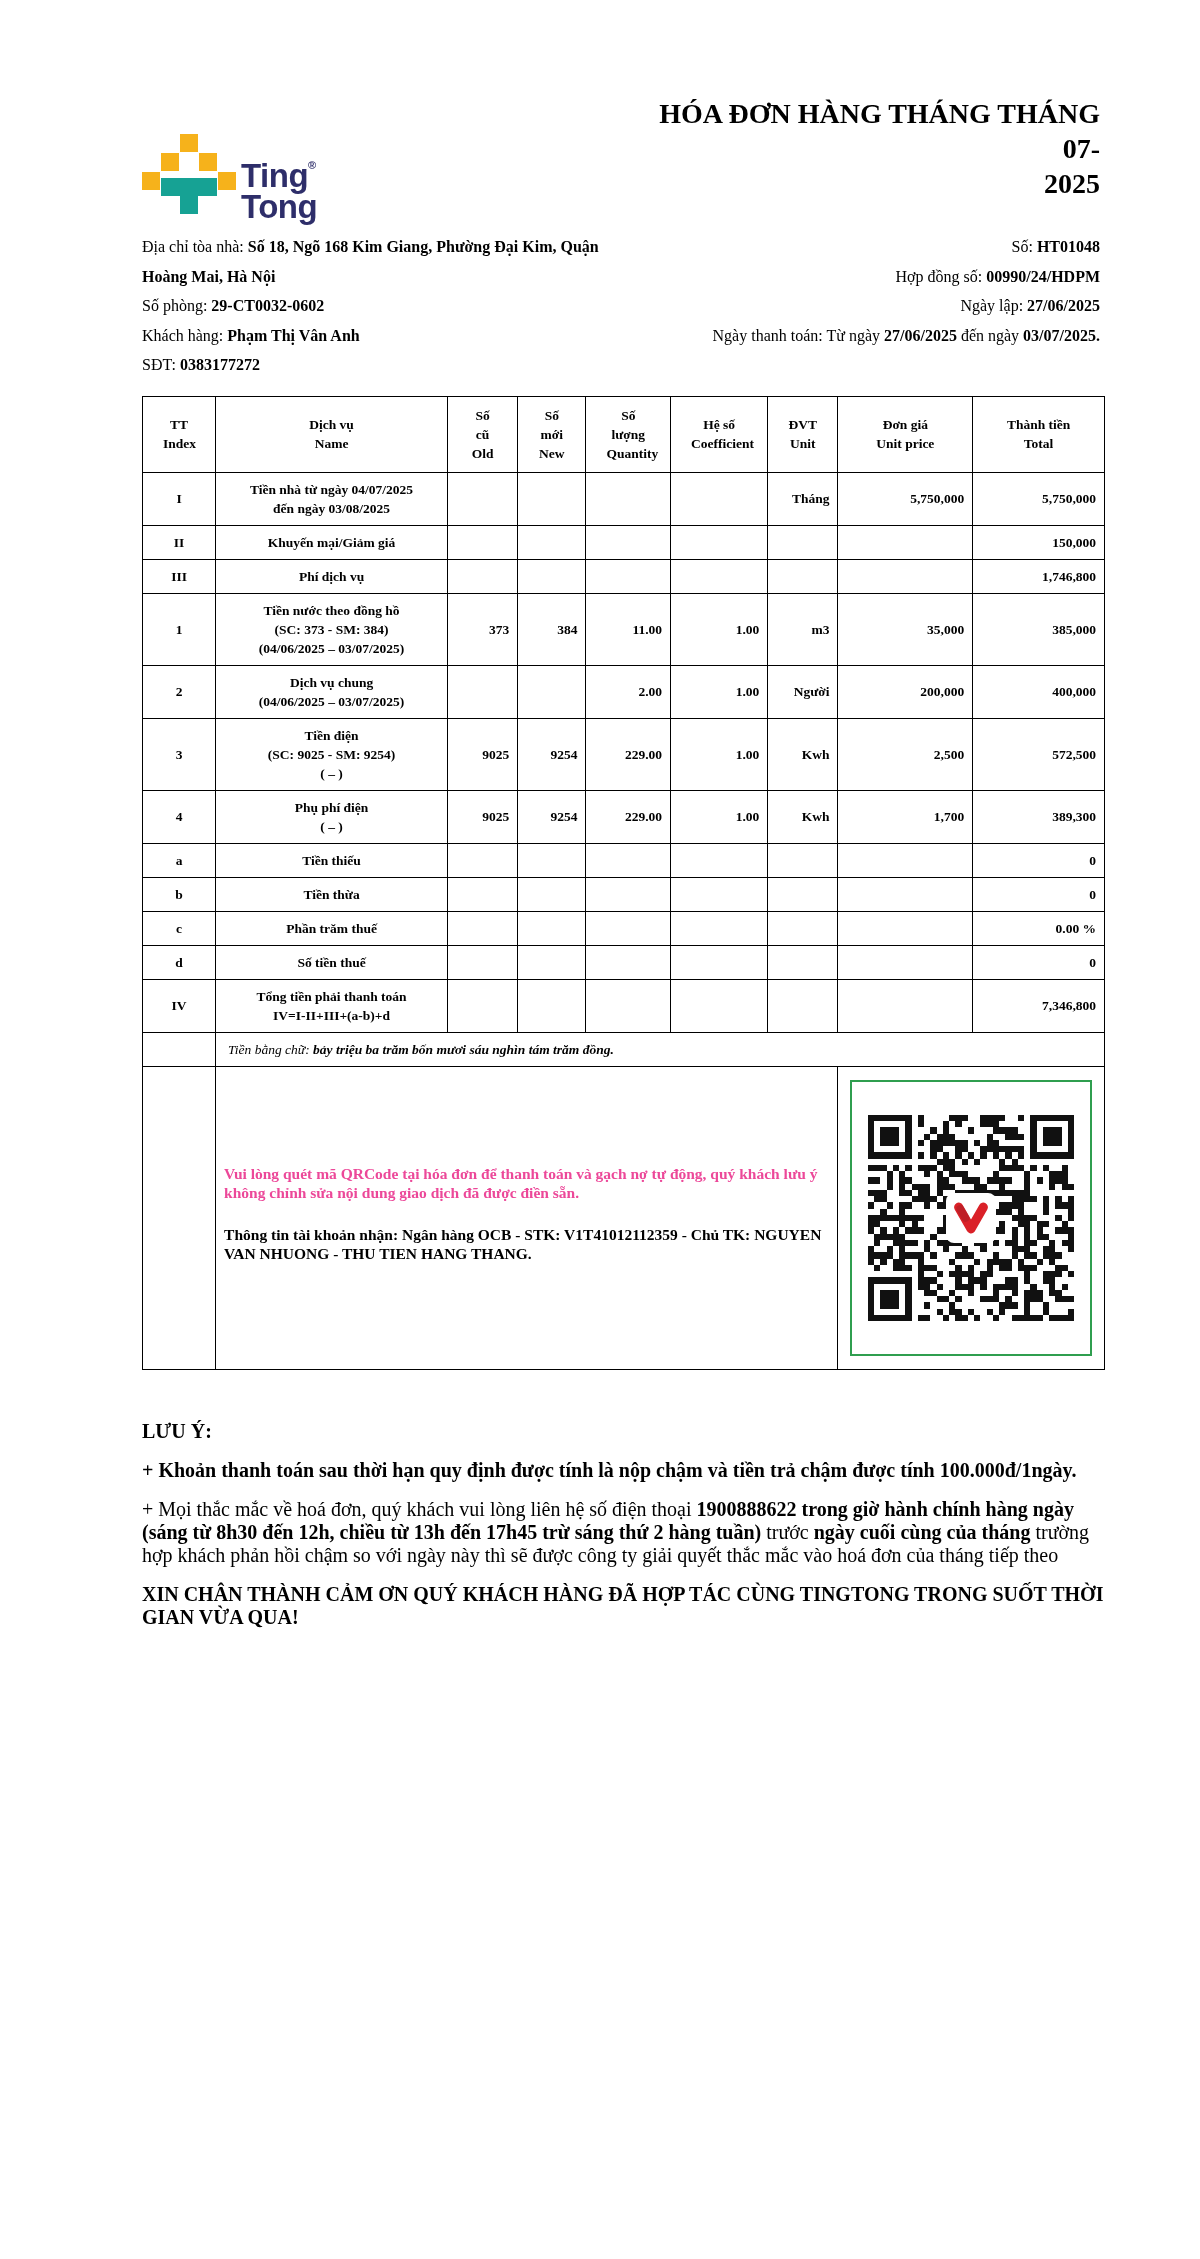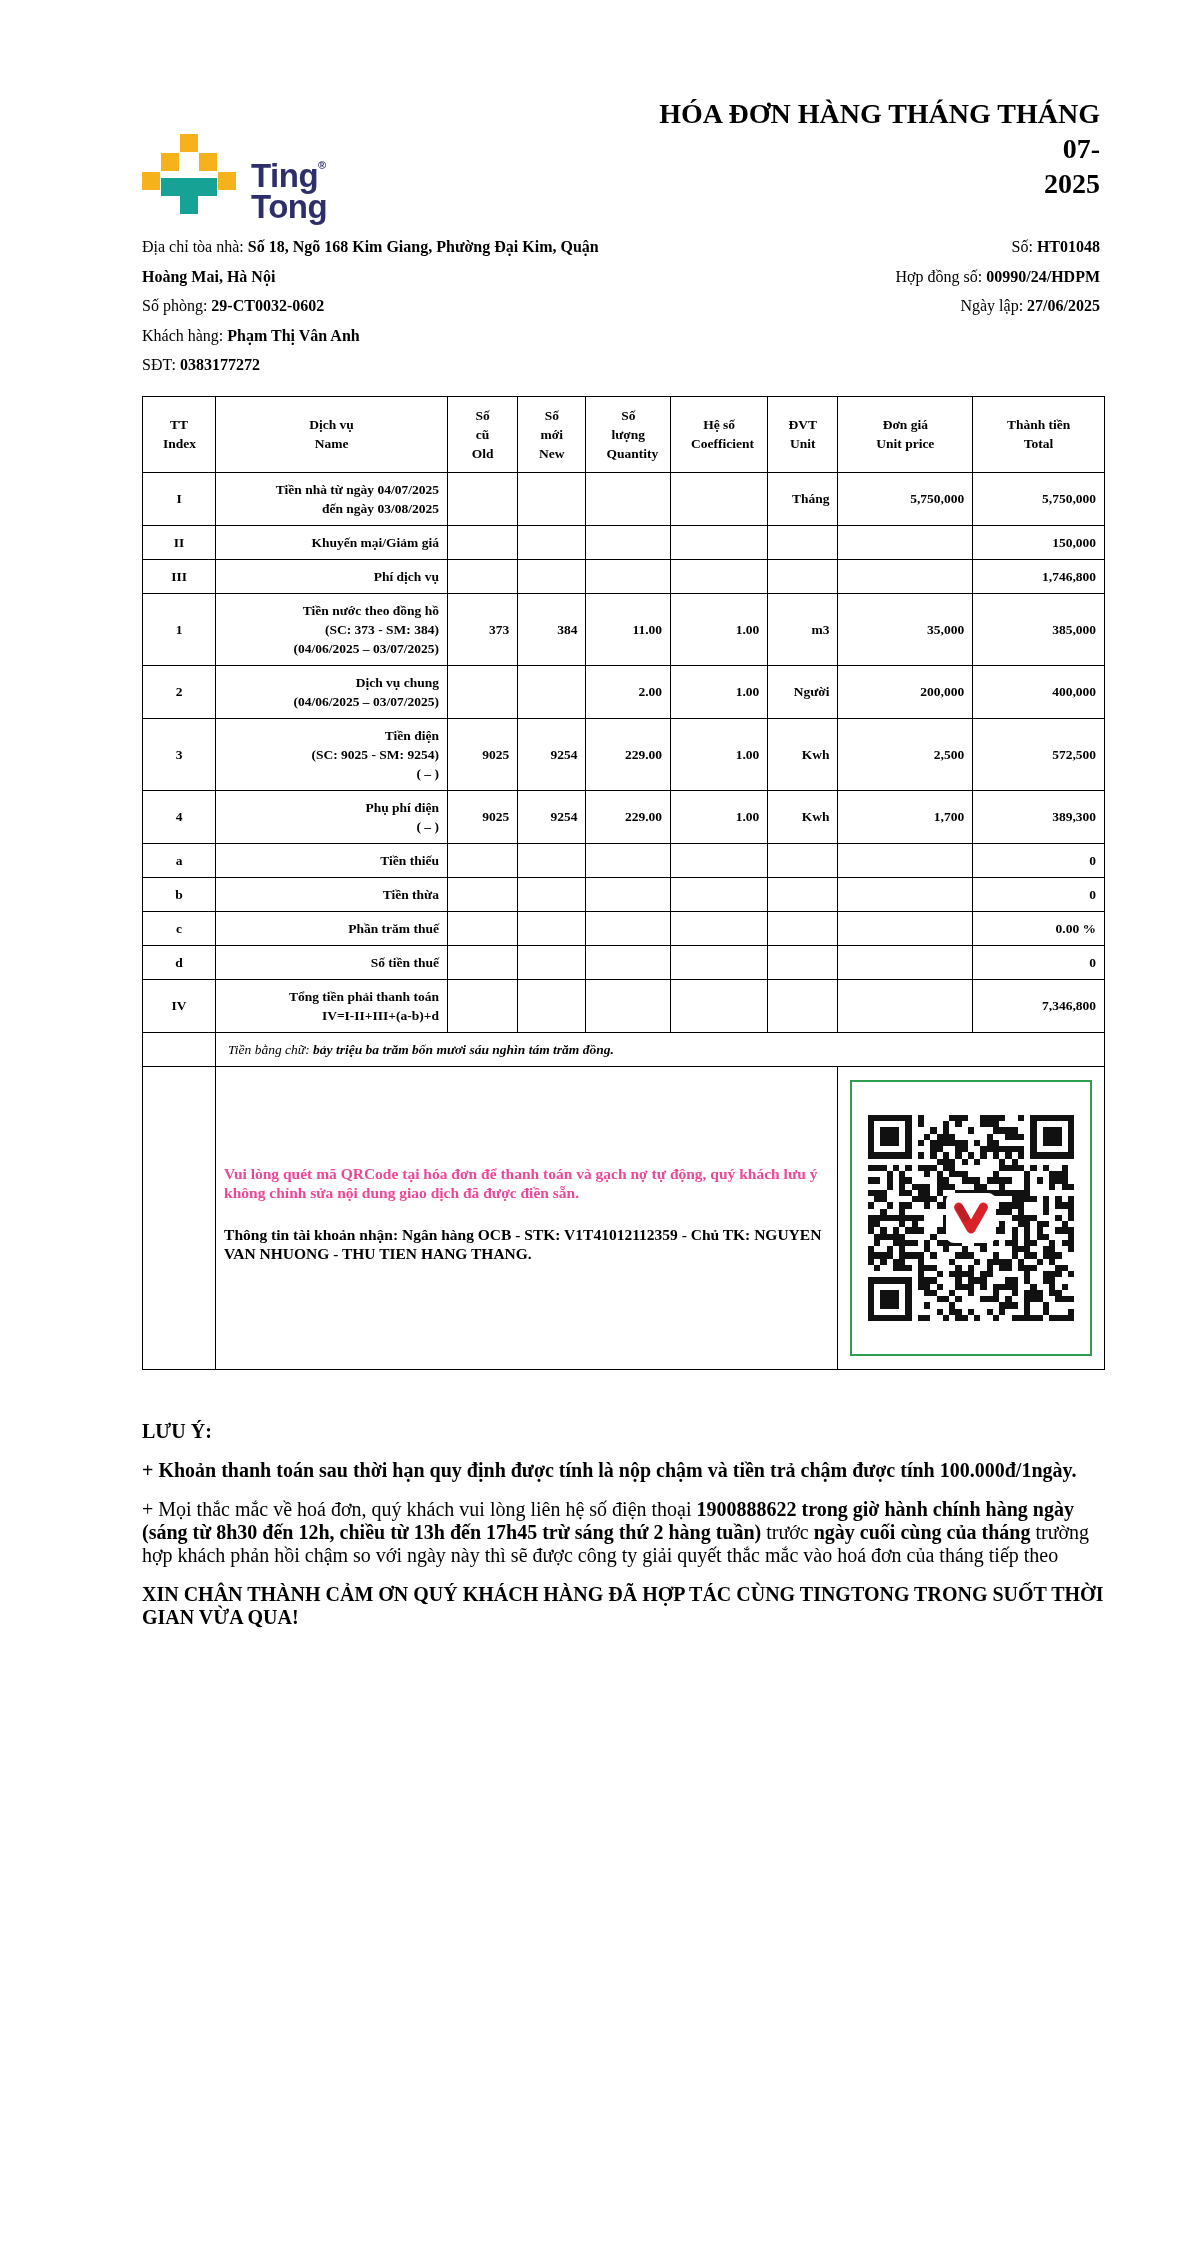--- a/index.html
+++ b/index.html
@@ -8,21 +8,21 @@
     font-family:"Liberation Serif","DejaVu Serif",serif; color:#000;
     overflow:hidden; box-sizing:border-box;
   }
   .b{font-weight:bold;}
   .i{font-style:italic;}
   .red{color:#ec4899;}
 
   
   .header{display:flex; justify-content:space-between; align-items:flex-start;
           margin:92px 100px 0 142px;}
-  .logo{display:flex; align-items:flex-start; gap:14px; margin-top:42px;}
+  .logo{display:flex; align-items:flex-start; gap:4px; margin-top:42px;}
   .logo-icon{position:relative; width:95px; height:82px;}
   .logo-icon .sq{position:absolute; width:18px; height:18px;}
   .sq.y{background:var(--yellow,#f6b21b);}
   .sq.t{background:var(--teal,#16a294);}
   .sq.p1{left:38px; top:0;}
   .sq.p2{left:19px; top:19px;}
   .sq.p3{left:57px; top:19px;}
   .sq.p4{left:0;    top:38px;}
   .sq.p5{left:76px; top:38px;}
   .sq.bar{left:19px; top:44px; width:56px;}
@@ -40,21 +40,21 @@
   .info-left{width:505px;}
   .info-right{width:470px; text-align:right;}
 
   
   table.inv{border-collapse:collapse; margin:16px 95px 0 142px;
             width:963px; table-layout:fixed; font-size:13.5px;}
   table.inv th, table.inv td{border:1px solid #000; vertical-align:middle;
             padding:7px 8px; line-height:19px; font-weight:bold; overflow:hidden;}
   table.inv th{text-align:center; padding:9px 20px;}
   td.c-index{text-align:center;}
-  td.c-name{text-align:right;}
+  td.c-name{text-align:center;}
   td.c-old,td.c-new,td.c-qty,td.c-coef,td.c-unit{text-align:right;}
   td.c-price,td.c-total{text-align:right;}
   tr.words-row td{font-weight:normal;}
   tr.words-row .words{font-style:italic; padding-left:12px;margin-top:16px;}
   tr.qr-row td{height:288px;}
   td.qr-text{font-weight:normal; font-size:15.5px; line-height:23px;
              padding:14px 18px; vertical-align:middle;}
   td.qr-text p{margin:0 0 23px 0;}
   td.qr-text p:last-child{margin-bottom:8px;}
   td.qr-holder{padding:4px; vertical-align:middle;}
@@ -99,20 +99,21 @@
     <div class="info-left" id="info-left">
         <div><span>Địa chỉ tòa nhà: </span><span class="b">Số 18, Ngõ 168 Kim Giang, Phường Đại Kim, Quận Hoàng Mai, Hà Nội</span></div>
         <div><span>Số phòng: </span><span class="b">29-CT0032-0602</span></div>
         <div><span>Khách hàng: </span><span class="b">Phạm Thị Vân Anh</span></div>
         <div><span>SĐT: </span><span class="b">0383177272</span></div>
       </div>
     <div class="info-right" id="info-right">
         <div><span>Số: </span><span class="b">HT01048</span></div>
         <div><span>Hợp đồng số: </span><span class="b">00990/24/HDPM</span></div>
         <div><span>Ngày lập: </span><span class="b">27/06/2025</span></div>
+        <div><span>Ngày thanh toán: Từ ngày </span><span class="b">27/06/2025</span><span> đến ngày </span><span class="b">03/07/2025</span><span class="b">.</span></div>
       </div>
   </div>
 
   <table class="inv" id="inv-table">
     <colgroup id="inv-cols">
         <col style="width: 7.6%;">
         <col style="width: 24.1%;">
         <col style="width: 7.3%;">
         <col style="width: 7.1%;">
         <col style="width: 8.8%;">

